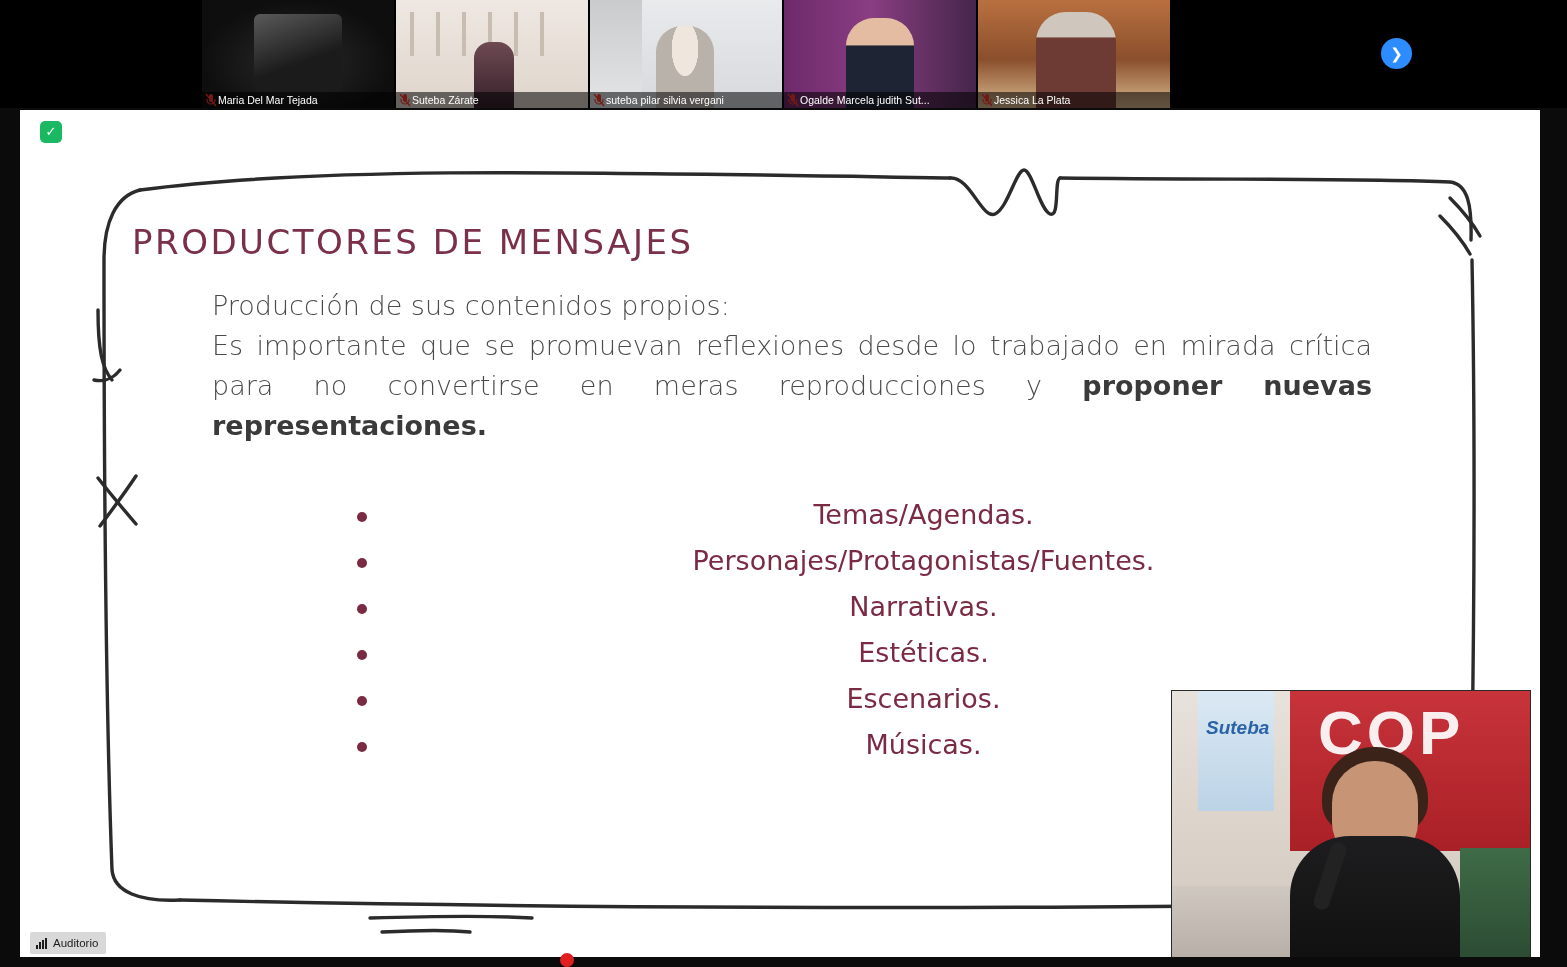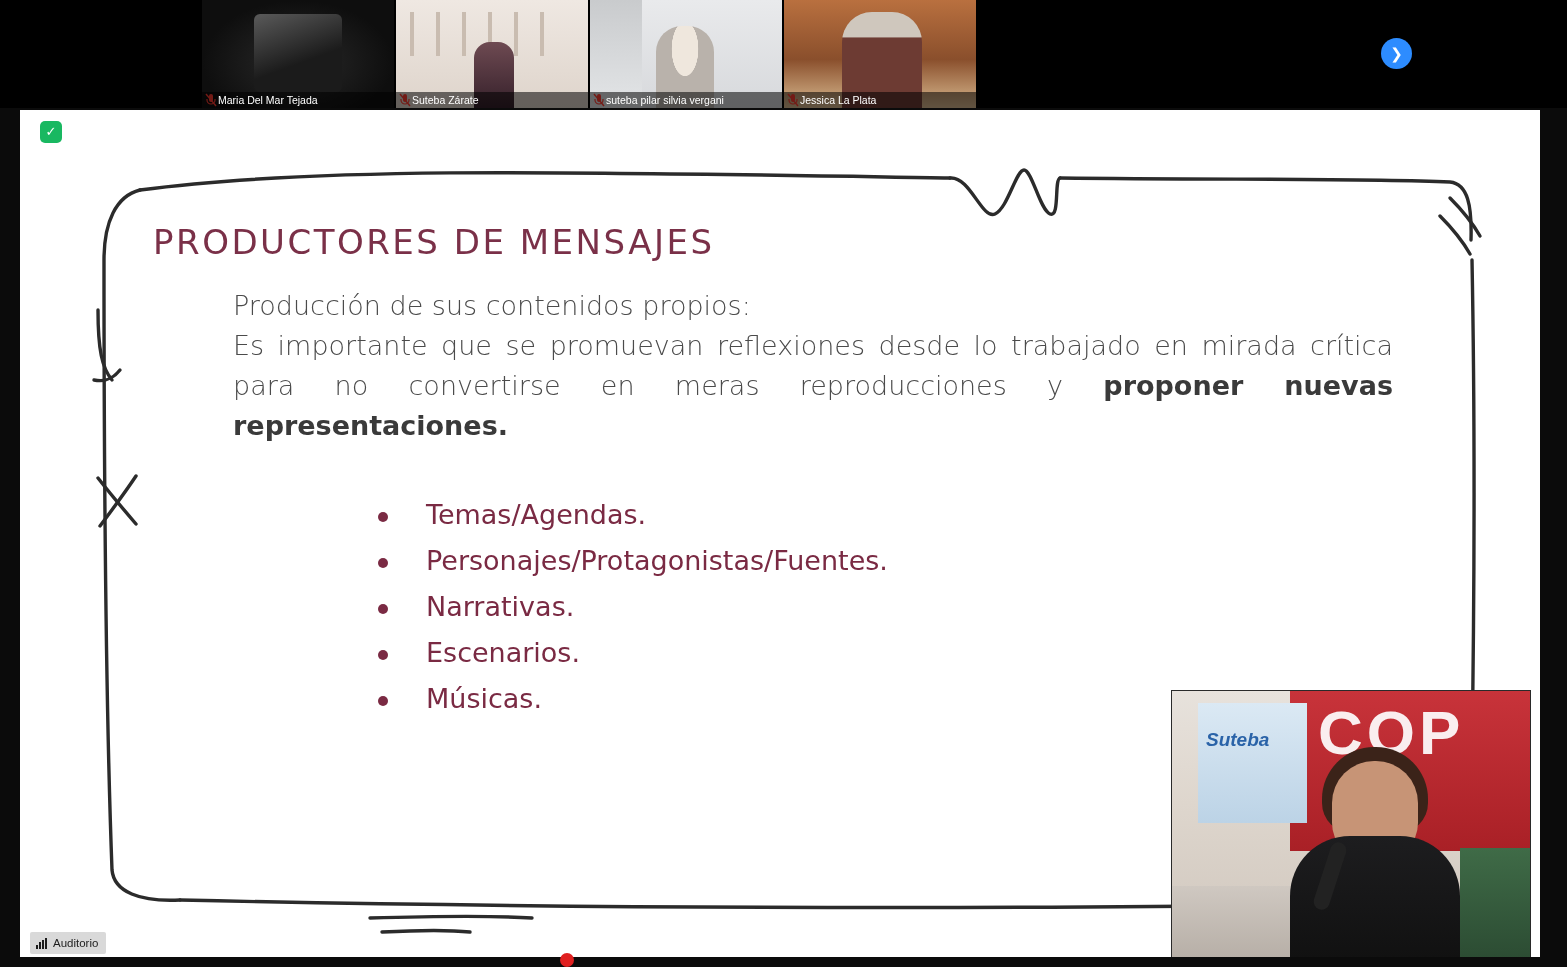--- a/index.html
+++ b/index.html
@@ -143,21 +143,21 @@
   
   #frame-svg {
     position: absolute;
     left: 0; top: 0;
     width: 1520px;
     height: 847px;
   }
 
   #slide-body {
     position: absolute;
-    left: 133px;
+    left: 112px;
     top: 112px;
     width: 1310px;
   }
   #slide-title {
     font-family: "DejaVu Sans", sans-serif;
     font-size: 34px;
     letter-spacing: 2.5px;
     color: #7a3048;
     font-variant: small-caps;
     text-transform: uppercase;
@@ -175,20 +175,21 @@
     font-weight: 300;
   }
   #slide-paragraph .b {
     font-weight: 700;
     color: #3a3a3a;
   }
   #bullets {
     margin: 46px 0 0 215px;
     padding: 0;
     list-style: none;
+    text-align: center;
   }
   #bullets li {
     position: relative;
     font-size: 27px;
     line-height: 46px;
     color: #7a2a43;
     font-family: "DejaVu Sans", sans-serif;
     padding-left: 58px;
   }
   #bullets li::before {
@@ -229,22 +230,22 @@
     left: 28px; top: 6px;
     color: #fff;
     font-size: 62px;
     font-weight: 700;
     letter-spacing: 4px;
     font-family: "Liberation Sans", sans-serif;
     opacity: .92;
   }
   .pip-flag {
     position: absolute;
-    left: 26px; top: 12px;
-    width: 109px; height: 120px;
+    left: 26px; top: 0;
+    width: 76px; height: 120px;
     background: linear-gradient(180deg,#dbe9f4 0%,#bcd3e6 100%);
   }
   .pip-flag-text {
     position: absolute;
     left: 8px; top: 26px;
     color: #2a63a8;
     font-size: 19px;
     font-style: italic;
     font-weight: 700;
   }
@@ -377,20 +378,31 @@
         <svg width="12" height="14" viewBox="0 0 12 14">
             <path d="M6 1a2 2 0 0 1 2 2v4a2 2 0 0 1-4 0V3a2 2 0 0 1 2-2z" fill="#ff3b30"></path>
             <path d="M2 6v1a4 4 0 0 0 8 0V6" stroke="#ff3b30" stroke-width="1.2" fill="none"></path>
             <path d="M1 1l10 12" stroke="#ff3b30" stroke-width="1.4"></path>
           </svg>
       </div>
       <div class="namebar">suteba pilar silvia vergani</div>
     </div>
 
 
+    <div class="tile">
+      <div class="vid v5"></div>
+      <div class="mute">
+        <svg width="12" height="14" viewBox="0 0 12 14">
+            <path d="M6 1a2 2 0 0 1 2 2v4a2 2 0 0 1-4 0V3a2 2 0 0 1 2-2z" fill="#ff3b30"></path>
+            <path d="M2 6v1a4 4 0 0 0 8 0V6" stroke="#ff3b30" stroke-width="1.2" fill="none"></path>
+            <path d="M1 1l10 12" stroke="#ff3b30" stroke-width="1.4"></path>
+          </svg>
+      </div>
+      <div class="namebar">Ogalde Marcela judith Sut...</div>
+    </div>
 
     <div class="tile">
       <div class="vid v6"></div>
       <div class="mute">
         <svg width="12" height="14" viewBox="0 0 12 14">
             <path d="M6 1a2 2 0 0 1 2 2v4a2 2 0 0 1-4 0V3a2 2 0 0 1 2-2z" fill="#ff3b30"></path>
             <path d="M2 6v1a4 4 0 0 0 8 0V6" stroke="#ff3b30" stroke-width="1.2" fill="none"></path>
             <path d="M1 1l10 12" stroke="#ff3b30" stroke-width="1.4"></path>
           </svg>
       </div>
@@ -426,20 +438,21 @@
     <div id="slide-body">
       <h1 id="slide-title">Productores de mensajes</h1>
       <p id="slide-paragraph">
         <span>Producción de sus contenidos propios:</span><br>
         <span>Es importante que se promuevan reflexiones desde lo trabajado en mirada crítica para no convertirse en meras reproducciones y </span><span class="b">proponer nuevas representaciones.</span>
       </p>
       <ul id="bullets">
         <li>Temas/Agendas.</li>
         <li>Personajes/Protagonistas/Fuentes.</li>
         <li>Narrativas.</li>
+        <li>Estéticas.</li>
         <li>Escenarios.</li>
         <li>Músicas.</li>
       </ul>
     </div>
 
     <div id="pip" style="left:1151px; top:580px;">
       <div class="pip-bg"></div>
       <div class="pip-banner">
         <div class="pip-banner-letters">COP</div>
       </div>

